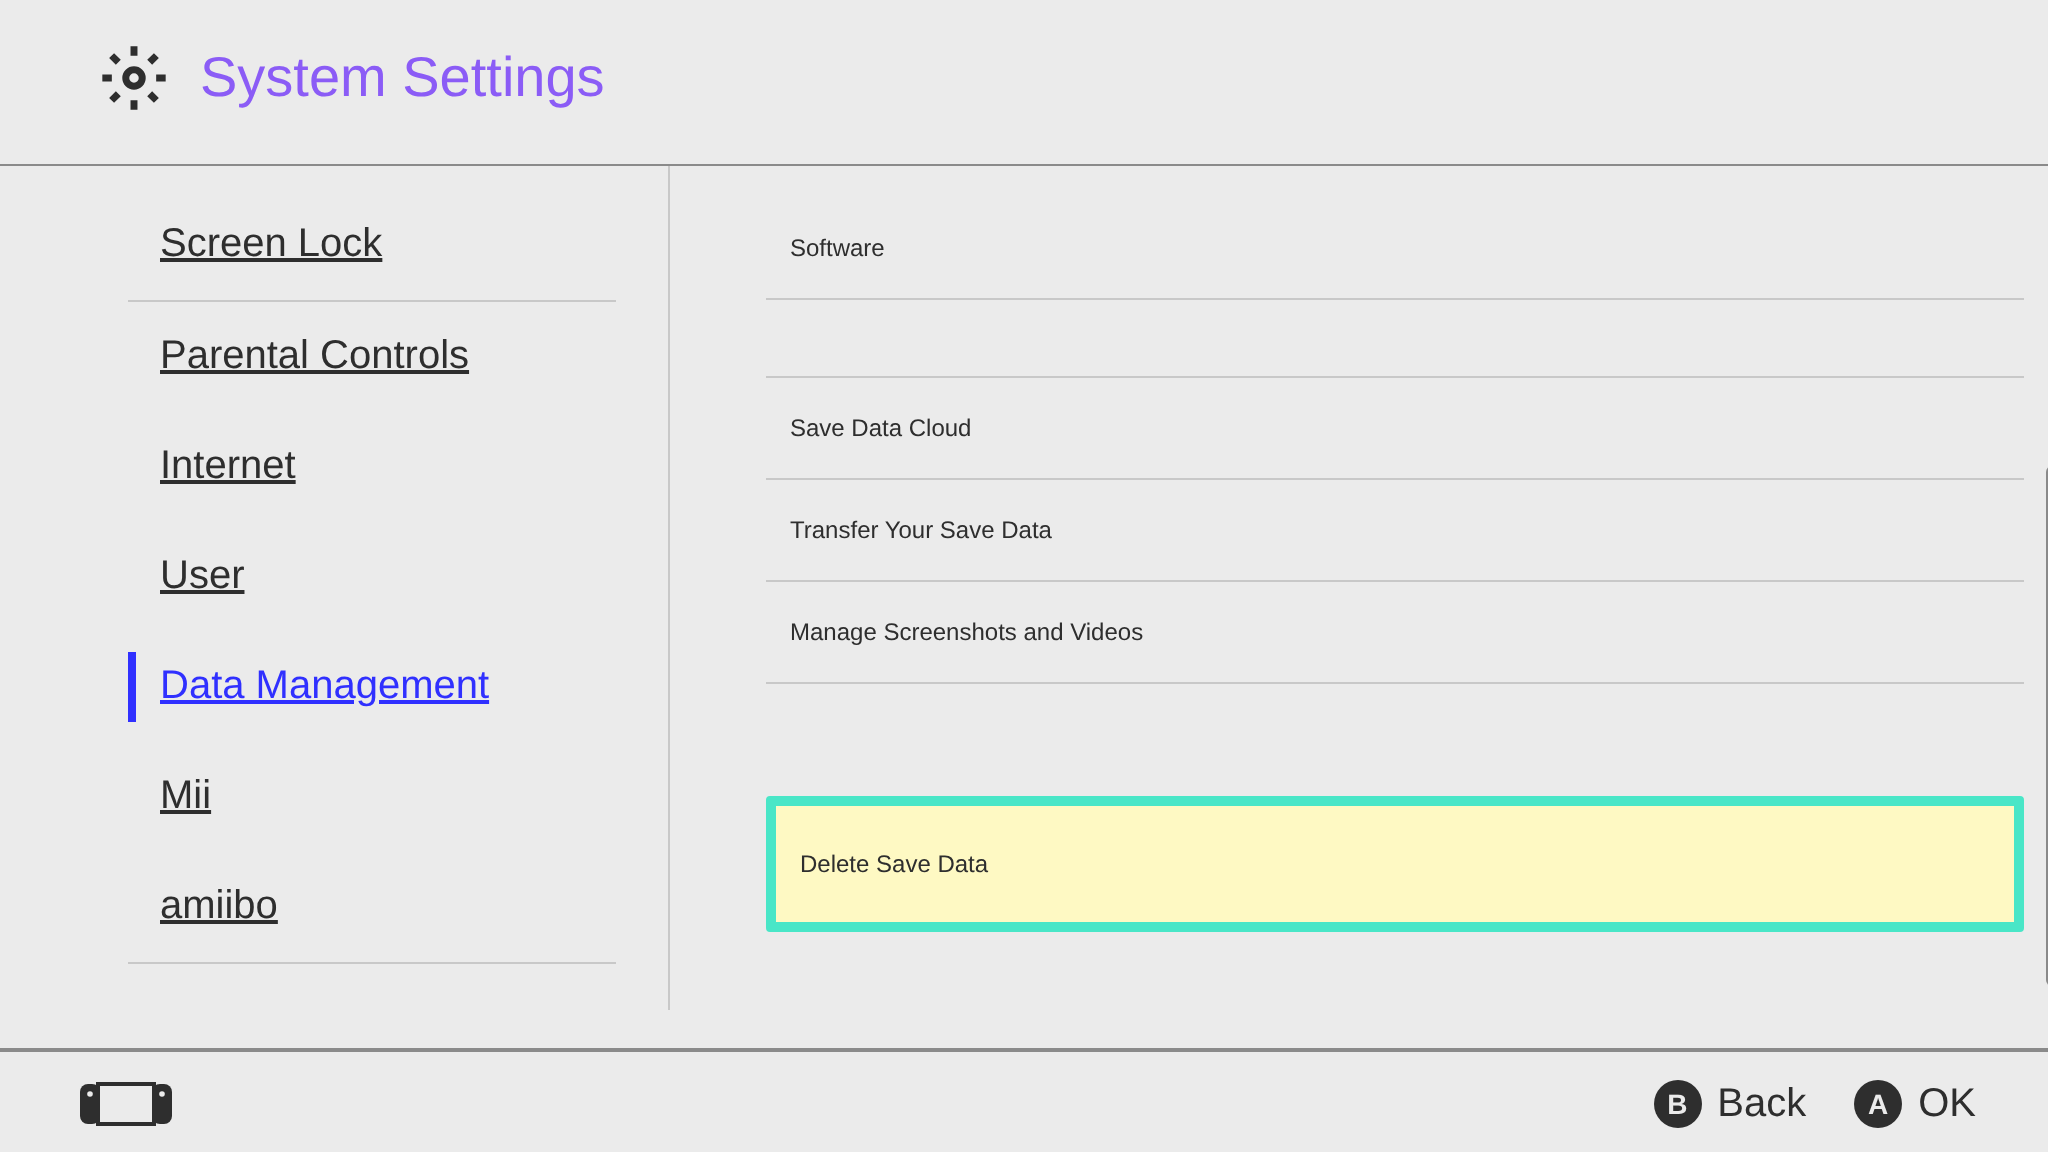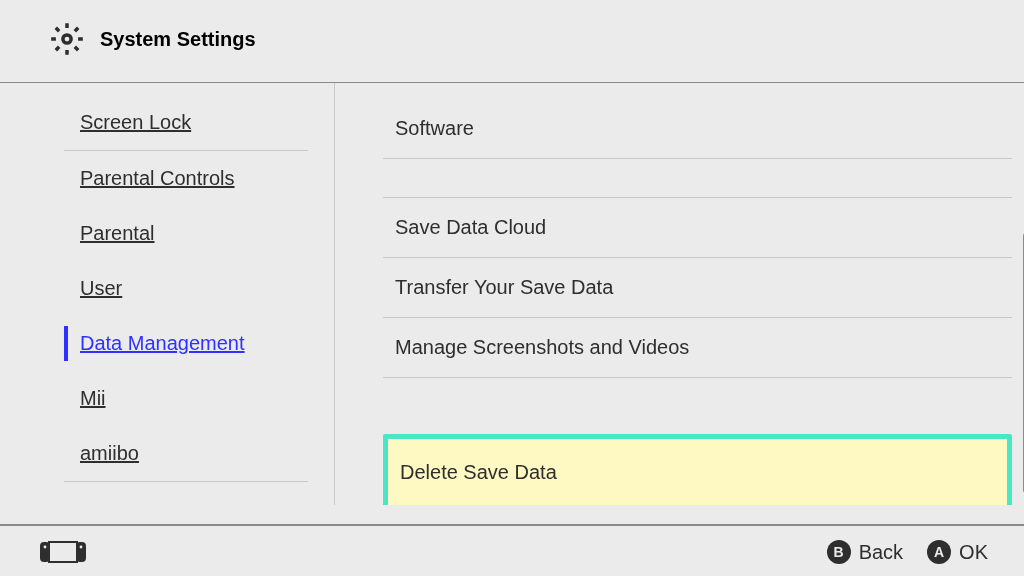--- a/index.html
+++ b/index.html
@@ -21,23 +21,23 @@
       align-items: center;
       padding: 20px 48px 24px 48px;
       border-bottom: 1px solid #8a8a8a;
     }
     .gear-icon {
       width: 38px;
       height: 38px;
       margin-right: 14px;
     }
     .page-title {
-      font-size: 20px;
-      font-weight: 700;
-      color: #000000;
+      font-size: 28px;
+      font-weight: 400;
+      color: #8b5cf6;
     }
     .content {
       display: flex;
       height: 422px;
     }
     .sidebar {
       width: 335px;
       padding: 12px 0 0 0;
       border-right: 1px solid #c8c8c8;
       overflow: hidden;
@@ -71,21 +71,21 @@
       background: #3030ff;
     }
     .main {
       flex: 1;
       padding: 16px 12px 0 48px;
       overflow: hidden;
       position: relative;
     }
     .main-item {
       padding: 18px 0 18px 12px;
-      font-size: 20px;
+      font-size: 12px;
       border-bottom: 1px solid #c8c8c8;
       cursor: pointer;
     }
     .main-group-gap {
       height: 38px;
     }
     .main-item.highlighted {
       background: #fef9c3;
       border: 5px solid #49e6c7;
       border-radius: 2px;
@@ -153,21 +153,21 @@
   </span>
   <h1 class="page-title">System Settings</h1>
 </div>
 
 <div class="content">
   <div class="sidebar">
     <div class="sidebar-group">
       <div class="sidebar-item">Screen Lock</div>
       <div class="sidebar-divider"></div>
       <div class="sidebar-item">Parental Controls</div>
-      <div class="sidebar-item">Parental</div>
+      <div class="sidebar-item">Internet</div>
       <div class="sidebar-item">User</div>
       <div class="sidebar-item selected">Data Management</div>
       <div class="sidebar-item">Mii</div>
       <div class="sidebar-item">amiibo</div>
       <div class="sidebar-divider"></div>
     </div>
   </div>
 
   <div class="main">
     <div class="main-item">Software</div>

